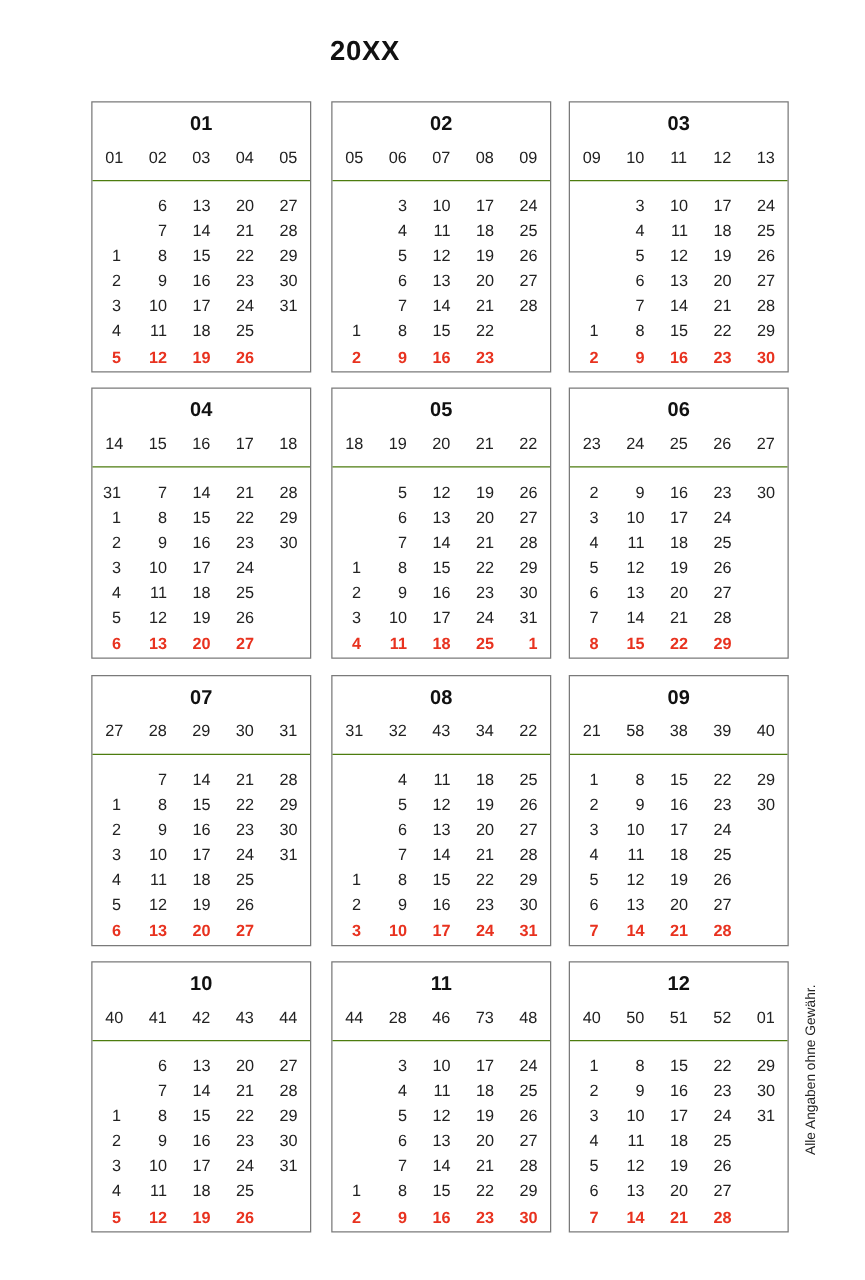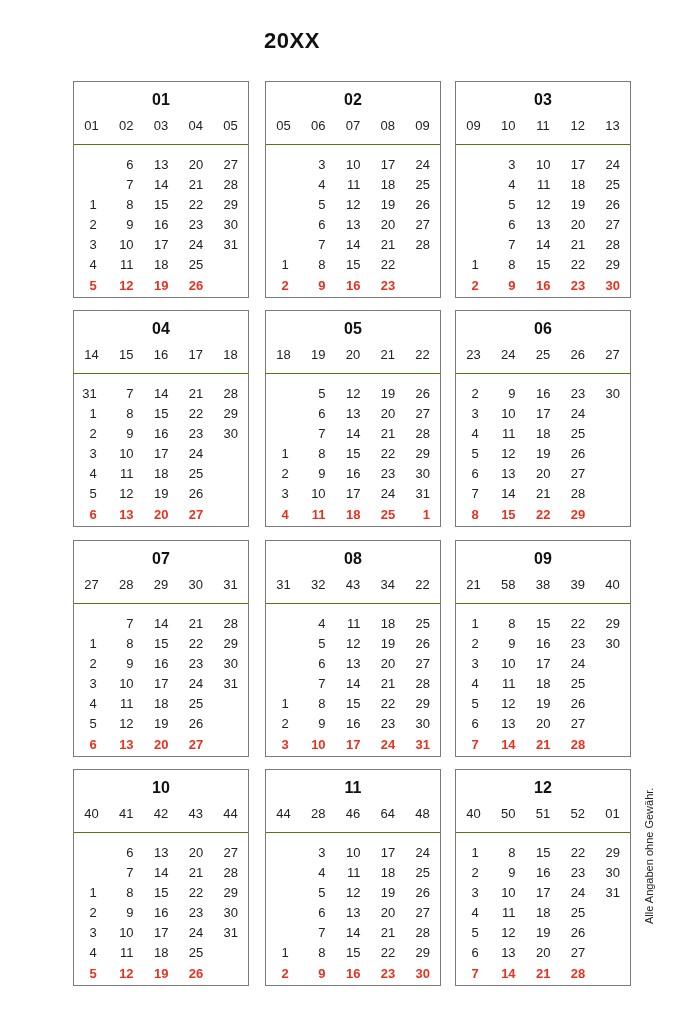--- a/index.html
+++ b/index.html
@@ -616,21 +616,21 @@
         </div>
       </div>
     </div>
     <div class="month" style="left: 265px; top: 769px;">
       <div class="mhead">
         <div class="mname">11</div>
         <div class="weeks">
           <span>44</span>
           <span>28</span>
           <span>46</span>
-          <span>64</span>
+          <span>73</span>
           <span>48</span>
         </div>
       </div>
       <div class="grid">
         <div class="col">
           <div></div>
           <div></div>
           <div></div>
           <div></div>
           <div></div>

